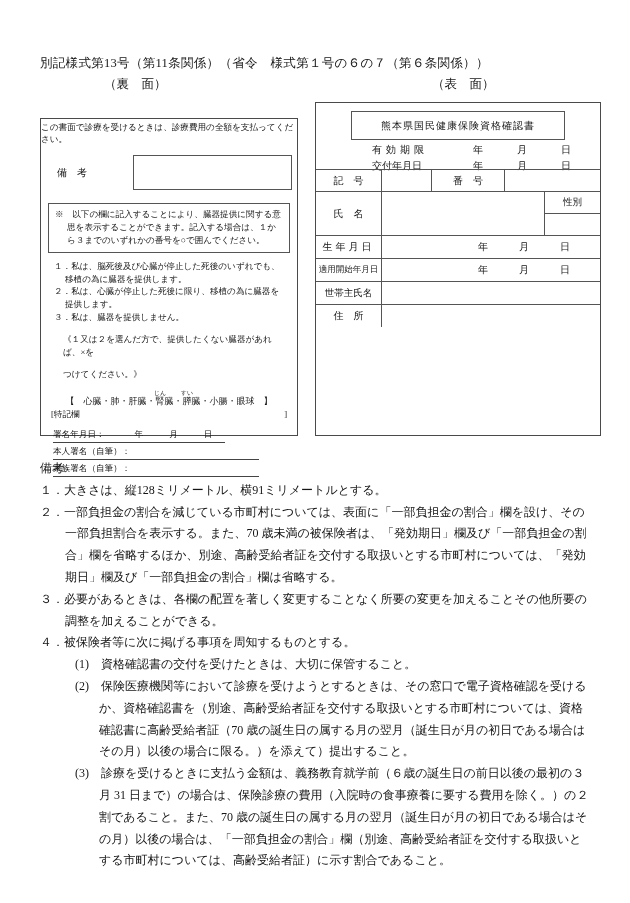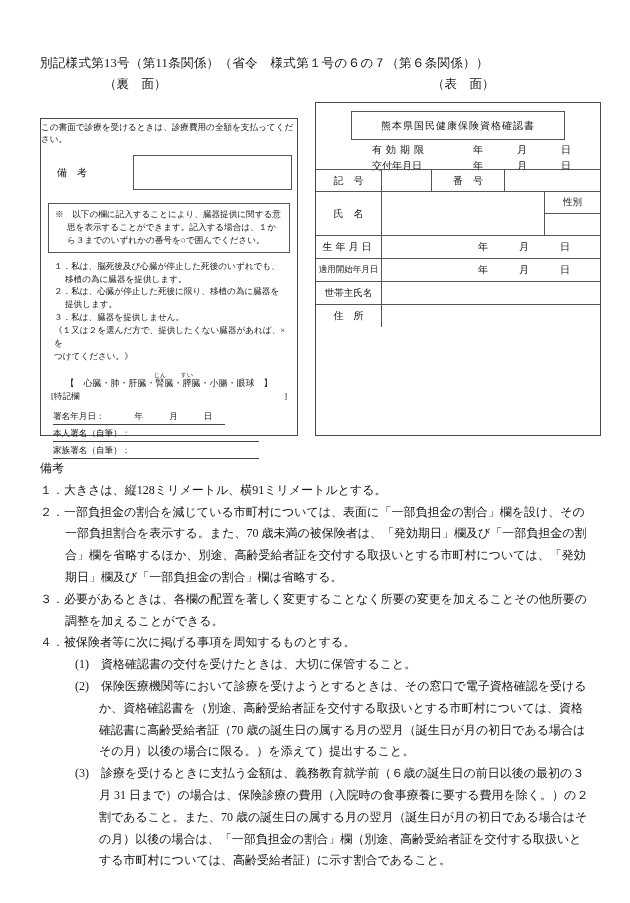--- a/index.html
+++ b/index.html
@@ -20,21 +20,21 @@
   .notice-title{text-align:center;font-size:10.5px;letter-spacing:6px;margin-top:11px;}
   .notice-body{font-size:8.6px;margin-top:3px;}
   .remarks{display:flex;margin:9px 5px 0 16px;height:35px;gap:36px;}
   .remarks-label{width:40px;font-size:10px;display:flex;align-items:center;}
   .remarks-box{flex:1;border:1px solid #555;}
   .donor-intro{margin:13px 7px 0 7px;border:1px solid #555;padding:4px 6px 5px 6px;
     line-height:1.5;}
   .donor-intro .hang{display:block;padding-left:12px;text-indent:-12px;}
   .donor-options{margin:7px 10px 0 13px;line-height:1.5;}
   .donor-options .opt{padding-left:11px;text-indent:-11px;}
-  .donor-note{margin:0;}
+  .donor-note{margin:9px;}
   .organ-list{text-align:center;font-size:9px;margin-top:9px;}
   .organ-list rt{font-size:6px;letter-spacing:0;}
   .special-field{display:flex;justify-content:space-between;margin:1px 10px 0 10px;}
   .sign-block{margin:8px 0 0 12px;}
   .sign-line{border-bottom:1px solid #444;margin-top:3px;padding-bottom:1px;}
   .sign-line.date{width:172px;display:flex;}
   .sign-line.date .ymd-y{margin-left:30px;}
   .sign-line.date .ymd-m{margin-left:26px;}
   .sign-line.date .ymd-d{margin-left:26px;}
   .sign-line.full{width:206px;}

